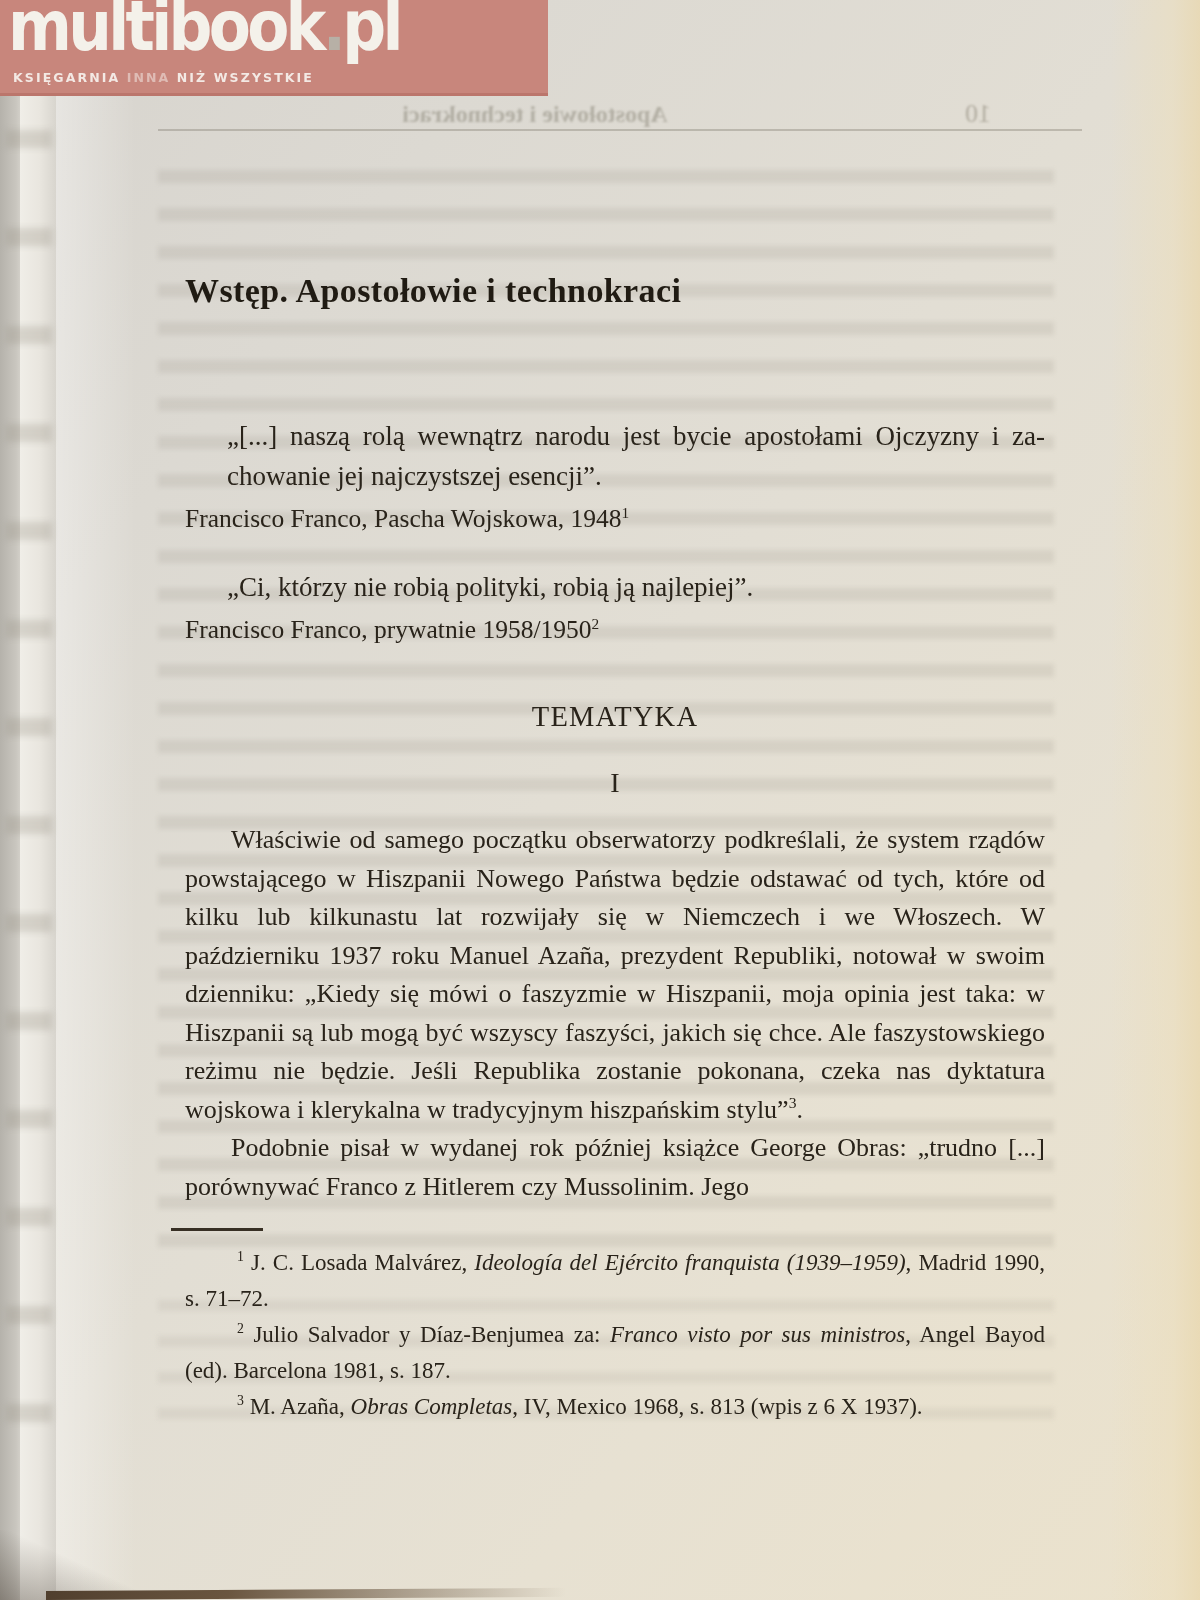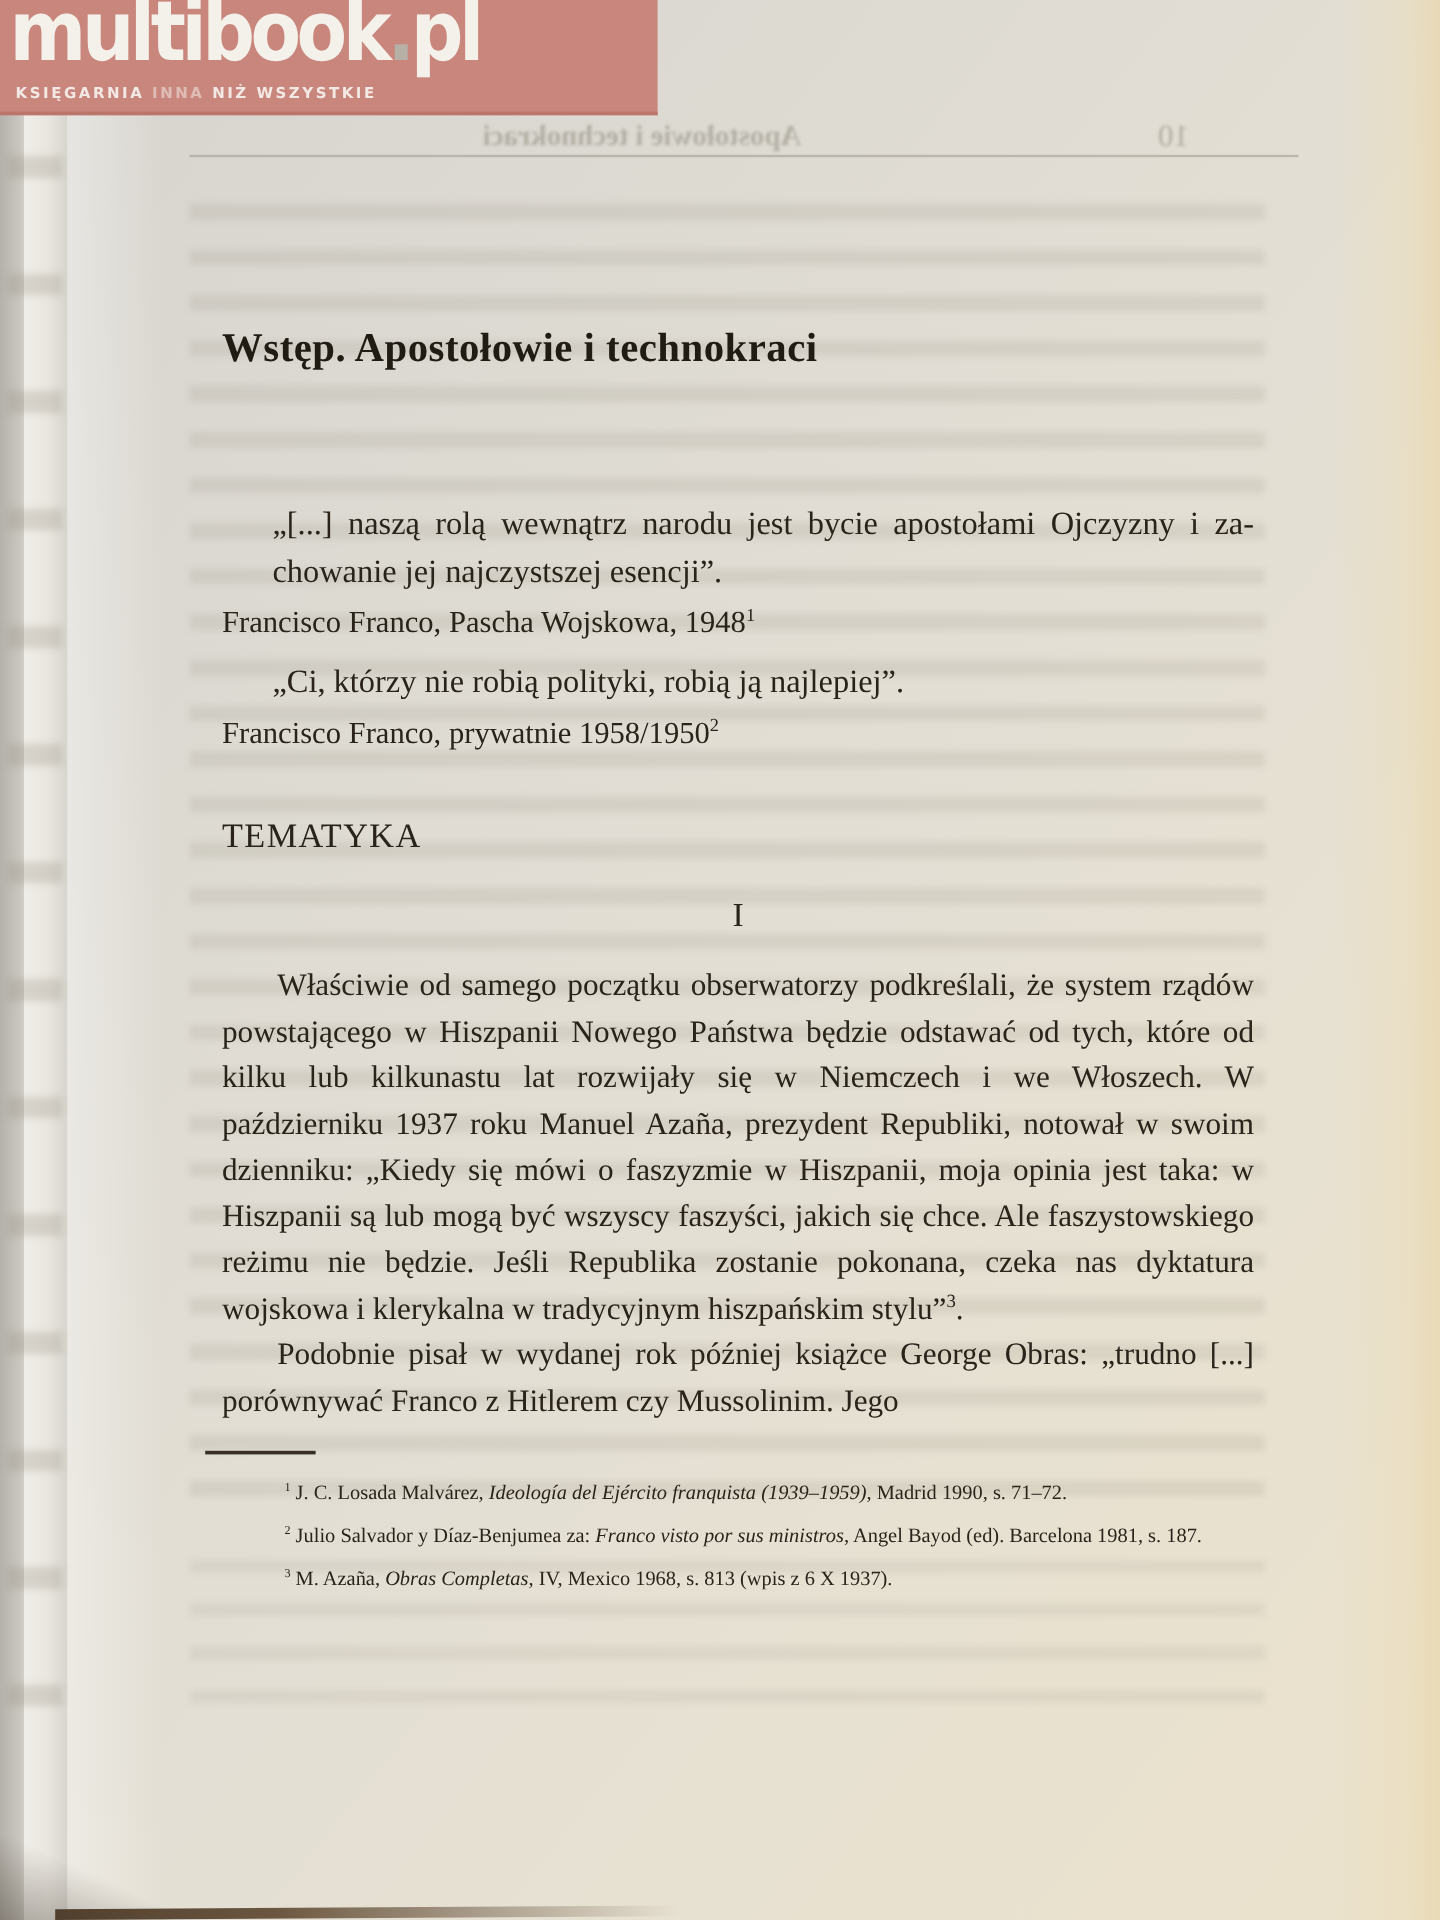--- a/index.html
+++ b/index.html
@@ -83,41 +83,41 @@
     color:#29231a;
   }
   .chapter-title{
     margin:272px 0 0 0;
     font-weight:bold;font-size:34px;letter-spacing:.4px;color:#201b13;
   }
   .epigraph{
     margin:106px 0 0 42px;
     font-size:27px;line-height:40px;text-align:justify;
   }
-  .epigraph.second{margin-top:14px;}
+  .epigraph.second{margin-top:33px;}
   .attribution{
     margin-top:8px;text-align:left;font-size:25.5px;
   }
   .section-heading{
-    margin-top:56px;text-align:left;font-size:28.5px;letter-spacing:1.2px;
+    margin-top:56px;text-align:center;font-size:28.5px;letter-spacing:1.2px;
   }
   .numeral{
     margin-top:34px;text-align:center;font-size:28px;
   }
   .body-par{
     margin:0;font-size:26px;line-height:38.5px;
     text-align:justify;text-indent:46px;hyphens:manual;
   }
   .body-par.first{margin-top:22px;}
   sup{font-size:.6em;vertical-align:super;line-height:0;}
   .fn-rule{
     width:92px;height:0;border-top:3px solid #372f24;
     margin:22px 0 14px -14px;
   }
-  .footnotes{font-size:17px;line-height:36px;}
+  .footnotes{font-size:23px;line-height:36px;}
   .footnote{margin:0;text-align:justify;text-indent:52px;}
   .footnote .i{font-style:italic;}
   
   .table-edge{
     position:absolute;left:46px;bottom:0;width:520px;height:9px;z-index:3;
     background:linear-gradient(90deg,#503f2e 0%,#6a5640 35%,rgba(106,86,64,0) 100%);
     transform:skewY(-.35deg);transform-origin:left bottom;
   }
   .corner-shadow{
     position:absolute;left:0;bottom:0;width:140px;height:70px;z-index:3;

